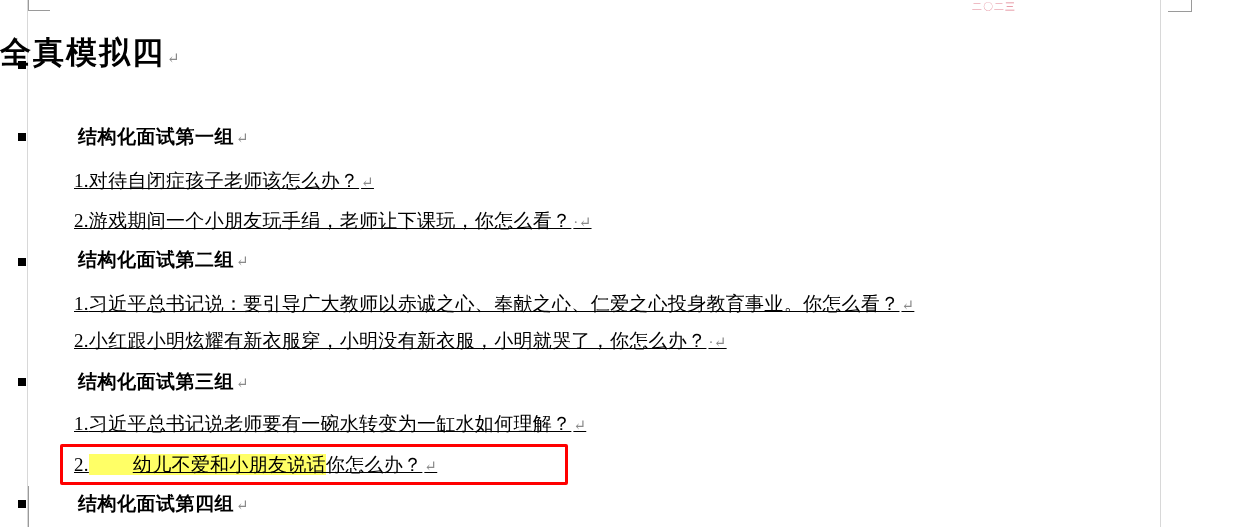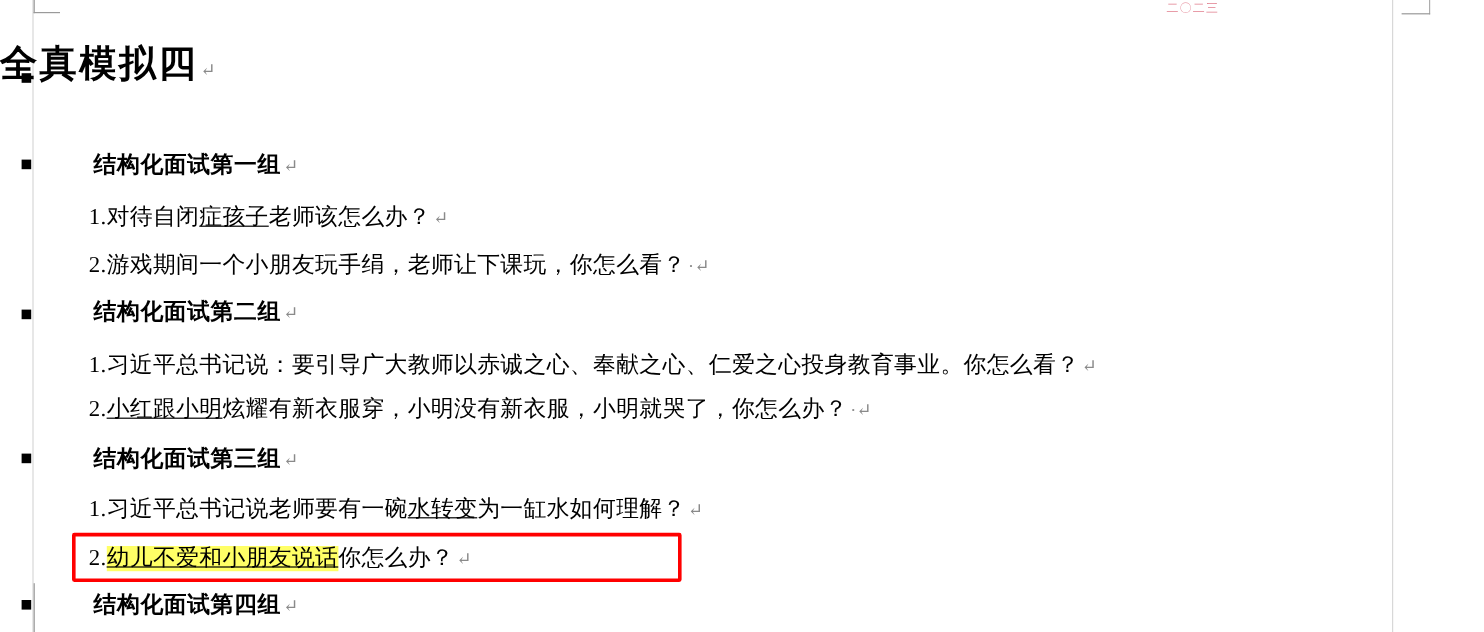--- a/index.html
+++ b/index.html
@@ -116,29 +116,31 @@
     letter-spacing: 0.5px;
     white-space: nowrap;
   }
   .q-line {
     position: absolute;
     left: 74px;
     font-size: 19px;
     color: #000000;
     white-space: nowrap;
     letter-spacing: 0.3px;
+    text-decoration: underline;
   }
   .u {
     text-decoration: underline;
   }
   .hl {
     background: #ffff66;
   }
   .hl.u {
     text-decoration: underline;
+    padding-left: 44px;
   }
   .redbox {
     position: absolute;
     left: 60px;
     top: 444px;
     width: 508px;
     height: 41px;
     border: 3px solid #ff0000;
     border-radius: 2px;
     box-sizing: border-box;

